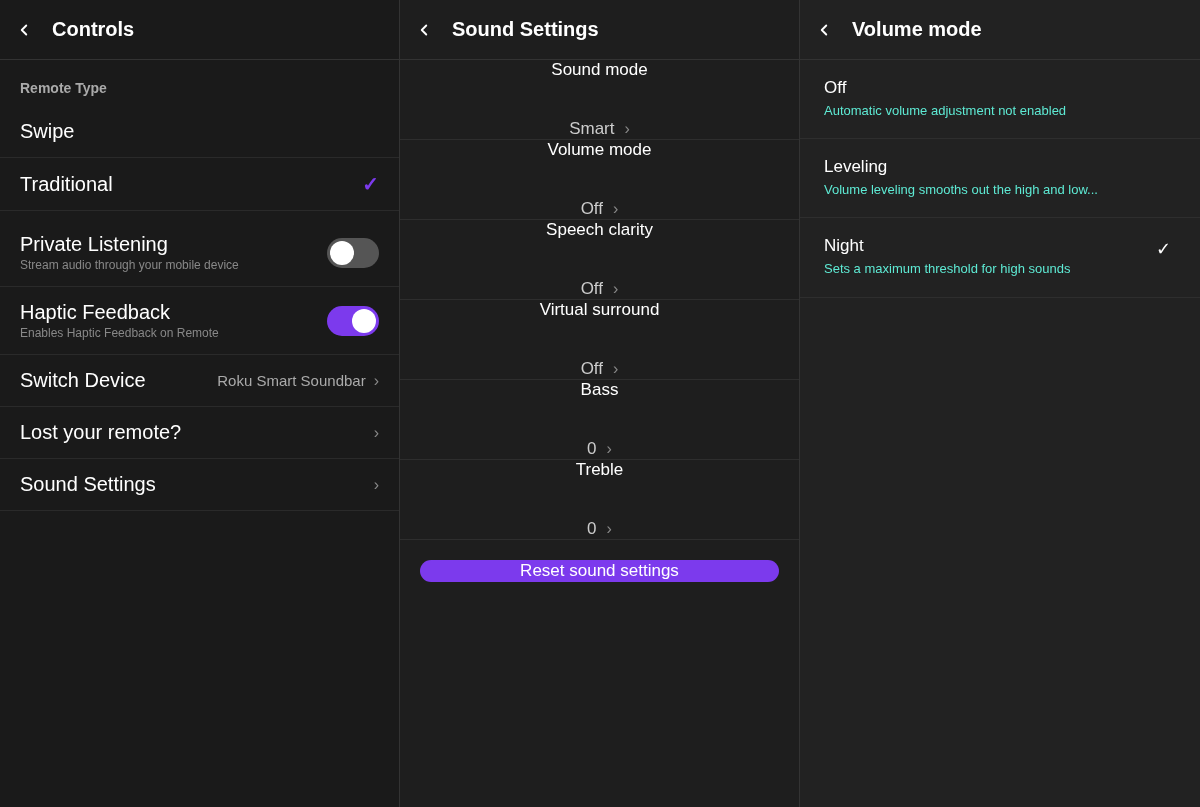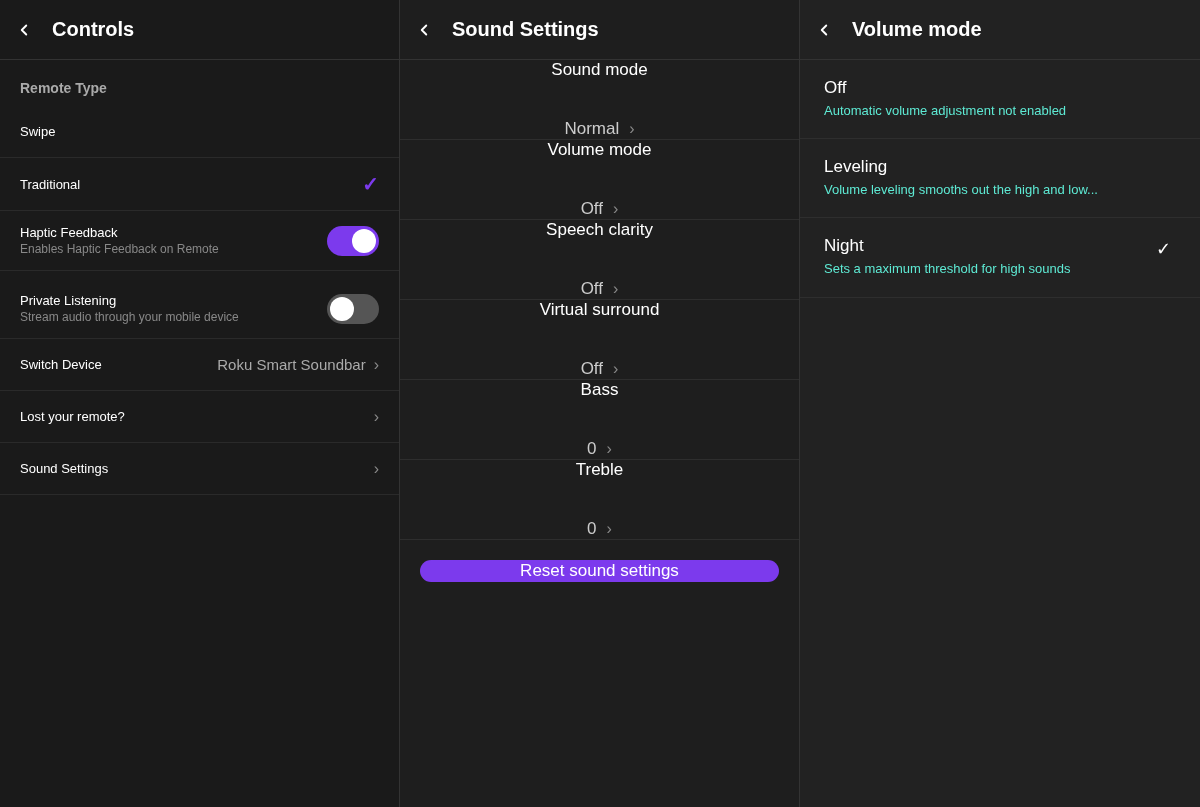--- a/index.html
+++ b/index.html
@@ -60,21 +60,21 @@
       display: flex;
       align-items: center;
       justify-content: space-between;
       padding: 14px 20px;
       border-bottom: 1px solid #2a2a2a;
       cursor: pointer;
       min-height: 52px;
     }
 
     .menu-item-text {
-      font-size: 13px;
+      font-size: 20px;
       color: #ffffff;
     }
 
     .menu-item-right {
       display: flex;
       align-items: center;
       gap: 8px;
     }
 
     .menu-item-value {
@@ -249,39 +249,39 @@
 
   <div class="menu-item">
     <span class="menu-item-text">Swipe</span>
   </div>
 
   <div class="menu-item">
     <span class="menu-item-text">Traditional</span>
     <span class="checkmark">✓</span>
   </div>
 
-  <div class="menu-item">
-    <div class="menu-item-content">
-      <div class="menu-item-text">Haptic Feedback</div>
-      <div class="menu-item-sub">Enables Haptic Feedback on Remote</div>
-    </div>
-    <div class="toggle-container">
-      <div class="toggle on">
-        <div class="toggle-knob"></div>
-      </div>
-    </div>
-  </div>
-
   <div class="menu-item" style="margin-top: 8px;">
     <div class="menu-item-content">
       <div class="menu-item-text">Private Listening</div>
       <div class="menu-item-sub">Stream audio through your mobile device</div>
     </div>
     <div class="toggle-container">
       <div class="toggle off">
+        <div class="toggle-knob"></div>
+      </div>
+    </div>
+  </div>
+
+  <div class="menu-item">
+    <div class="menu-item-content">
+      <div class="menu-item-text">Haptic Feedback</div>
+      <div class="menu-item-sub">Enables Haptic Feedback on Remote</div>
+    </div>
+    <div class="toggle-container">
+      <div class="toggle on">
         <div class="toggle-knob"></div>
       </div>
     </div>
   </div>
 
   <div class="menu-item">
     <span class="menu-item-text">Switch Device</span>
     <div class="menu-item-right">
       <span class="menu-item-value">Roku Smart Soundbar</span>
       <span class="chevron">›</span>
@@ -305,21 +305,21 @@
       <svg width="18" height="18" viewBox="0 0 24 24" fill="none" stroke="white" stroke-width="2.5" stroke-linecap="round" stroke-linejoin="round">
         <polyline points="15 18 9 12 15 6"></polyline>
       </svg>
     </div>
     <span class="panel-title">Sound Settings</span>
   </div>
 
   <div class="sound-item">
     <span class="sound-item-label">Sound mode</span>
     <div class="sound-item-right">
-      <span class="sound-item-value">Normal</span>
+      <span class="sound-item-value">Smart</span>
       <span class="chevron">›</span>
     </div>
   </div>
 
   <div class="sound-item">
     <span class="sound-item-label">Volume mode</span>
     <div class="sound-item-right">
       <span class="sound-item-value">Off</span>
       <span class="chevron">›</span>
     </div>

